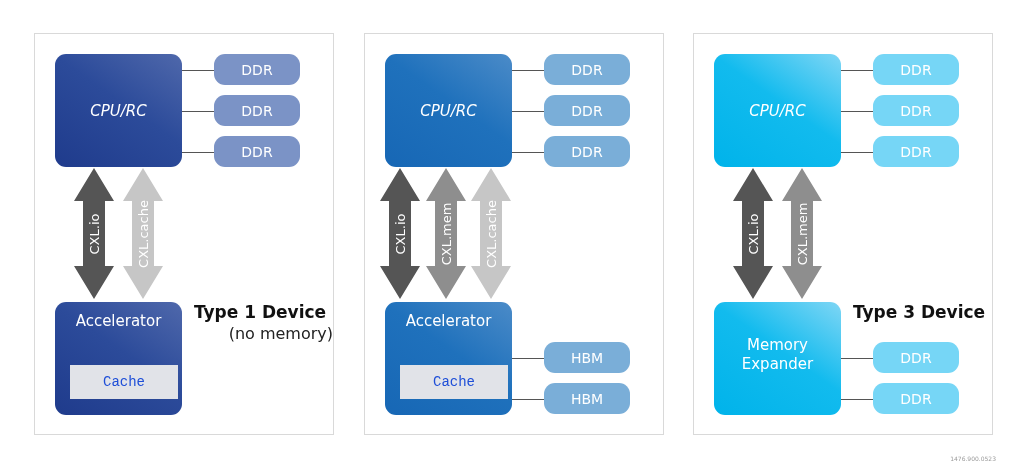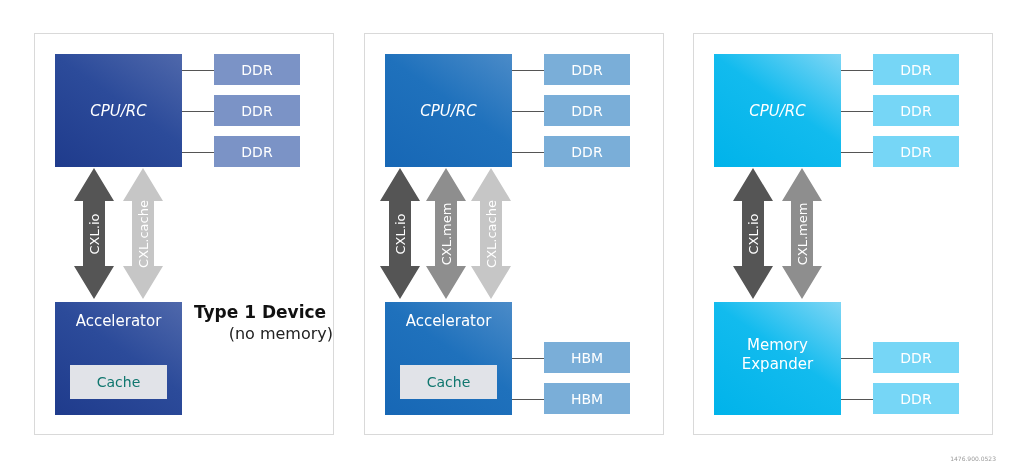--- a/index.html
+++ b/index.html
@@ -4,27 +4,27 @@
 <style>
   html, body { margin: 0; padding: 0; background: #ffffff; }
   body { width: 1024px; height: 470px; position: relative; overflow: hidden;
          font-family: "DejaVu Sans", sans-serif; }
   .panel { position: absolute; top: 33px; height: 402px; border: 1px solid #d9d9d9;
            box-sizing: border-box; background: #fff; }
   #panel-1 { left: 34px; width: 300px; }
   #panel-2 { left: 364px; width: 300px; }
   #panel-3 { left: 693px; width: 300px; }
   .box { position: absolute; box-sizing: border-box; display: flex; align-items: center;
-         justify-content: center; text-align: center; color: #ffffff; }
+         justify-content: center; text-align: center; color: #ffffff; border-radius: 11px; }
   .cpu { left: 20px; top: 20px; width: 127px; height: 113px; font-size: 15px; font-style: italic; }
   .acc { left: 20px; top: 268px; width: 127px; height: 113px; font-size: 15px;
          align-items: flex-start; padding-top: 10px; line-height: 19px; }
-  .cache { position: absolute; left: 15px; top: 63px; width: 97px; height: 34px;
-           background: #e1e3e8; color: #0f766e; display: flex; align-items: center;
-           justify-content: center; font-size: 14px; }
+  .cache { position: absolute; left: 15px; top: 63px; width: 108px; height: 34px;
+           background: #e1e3e8; color: #1d4ed8; display: flex; align-items: center;
+           justify-content: center; font-size: 14px; font-family: Liberation Mono, monospace; }
   .side { left: 179px; width: 86px; height: 31px; font-size: 14px; }
   .conn { position: absolute; left: 147px; width: 32px; height: 1px; background: #555; }
   .title { position: absolute; left: 155px; width: 140px; text-align: center; color: #111;
            font-size: 17px; font-weight: bold; }
   .subtitle { position: absolute; left: 158px; width: 140px; text-align: right; color: #222;
               font-size: 16px; }
   svg.arrows { position: absolute; left: 0; top: 0; overflow: visible; }
   .foot { position: absolute; right: 28px; top: 455px; font-size: 6px; color: #9a9a9a; }
 
   
@@ -123,15 +123,16 @@
   <div class="box acc" style="padding-top:34px">
     <div>
       <div>Memory</div>
       <div>Expander</div>
     </div>
   </div>
   <div class="conn" style="top:324px"></div>
   <div class="conn" style="top:365px"></div>
   <div class="box side" style="top:308px">DDR</div>
   <div class="box side" style="top:349px">DDR</div>
+  <div class="title" style="top:268px">Type 3 Device</div>
 </div>
 
 <div class="foot">1476.900.0523</div>
 
 </body></html>

